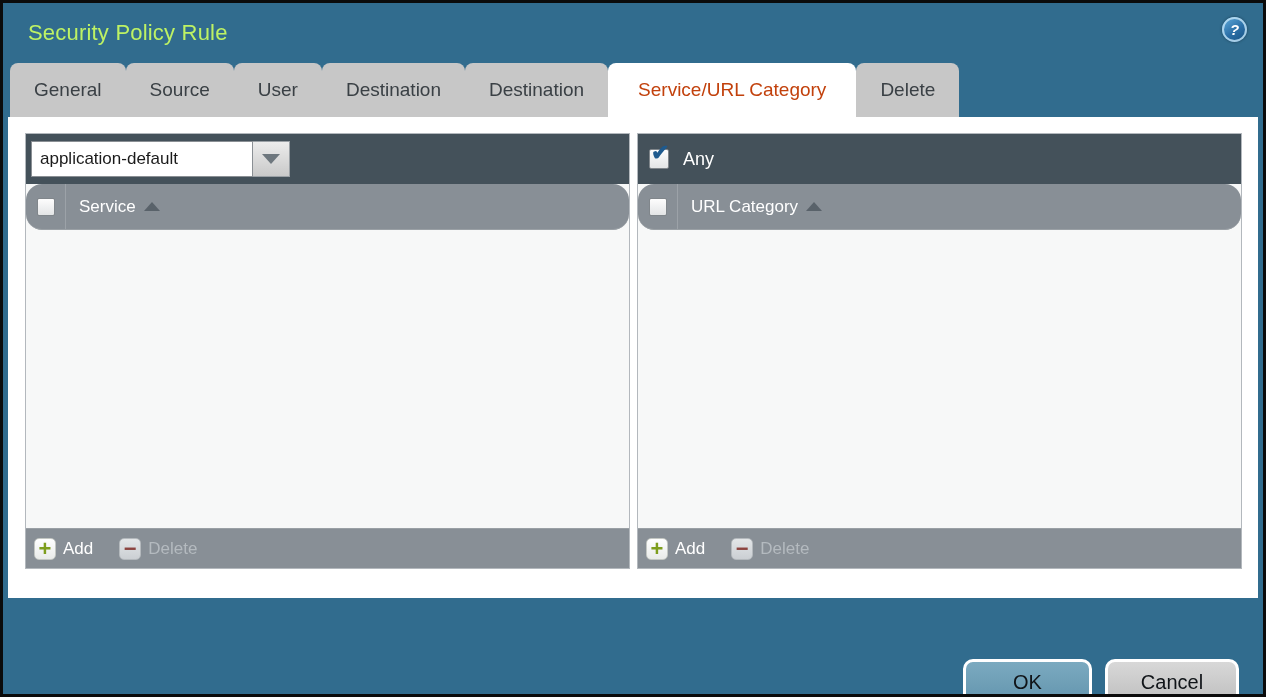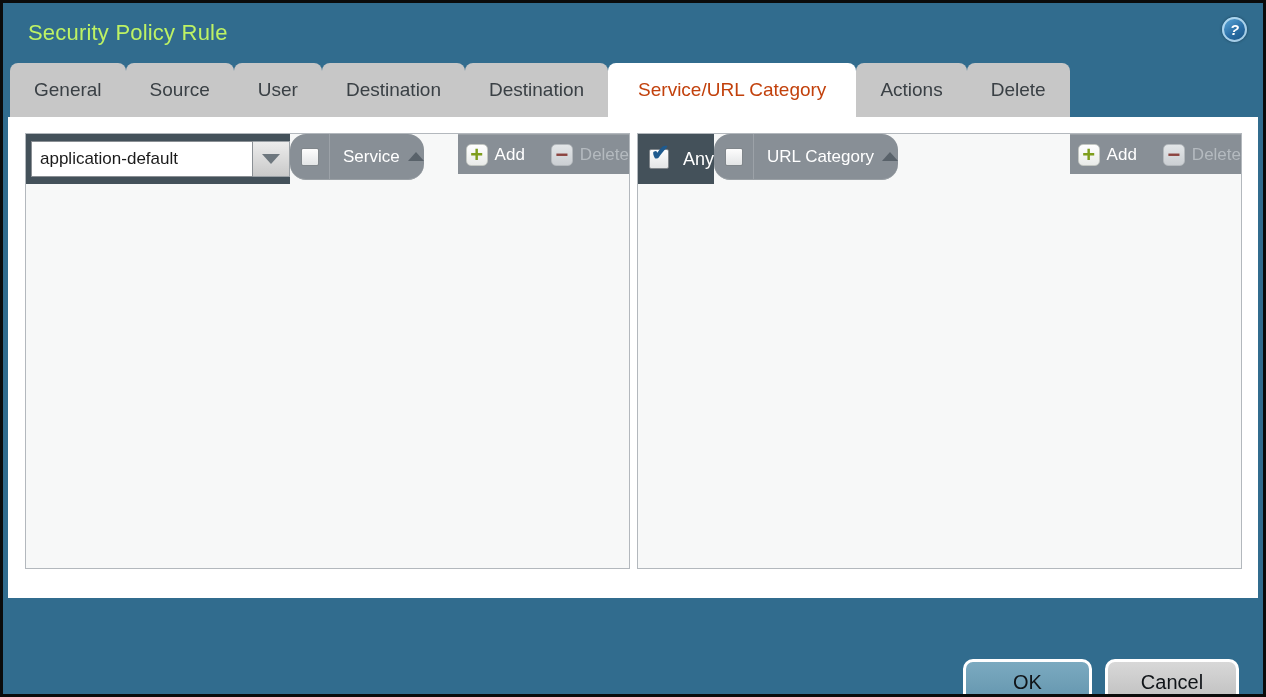--- a/index.html
+++ b/index.html
@@ -28,21 +28,21 @@
     background:#C7C7C7; color:#3A4045; font-size:19px;
     border-radius:8px 8px 0 0; cursor:pointer; white-space:nowrap;
   }
   .tab.active { background:#FFFFFF; color:#c2410c; padding:0 30px; }
 
   
   .content { position:absolute; top:114px; left:5px; width:1250px; height:481px; background:#FFFFFF; }
 
   .panel {
     position:absolute; top:16px; width:605px; height:436px;
-    display:flex; flex-direction:row; border:1px solid #B3B8BD; background:#F7F8F8;
+    display:flex; flex-direction:column; border:1px solid #B3B8BD; background:#F7F8F8;
   }
   .panel.left { left:17px; }
   .panel.right { left:629px; }
 
   .panel-header {
     height:50px; background:#44515A; display:flex; align-items:center;
     padding-left:5px; flex:0 0 auto;
   }
   .dd-input {
     width:222px; height:36px; border:1px solid #8a8f94; background:#fff;
@@ -108,21 +108,20 @@
   <div class="title">Security Policy Rule</div>
   <div class="help-icon">?</div>
 
   <div class="tabs">
     <div class="tab">General</div>
     <div class="tab">Source</div>
     <div class="tab">User</div>
     <div class="tab">Destination</div>
     <div class="tab">Destination</div>
     <div class="tab active">Service/URL Category</div>
-    <div class="tab">Actions</div>
     <div class="tab">Delete</div>
   </div>
 
   <div class="content">
 
     <div class="panel left">
       <div class="panel-header">
         <input class="dd-input" type="text" value="application-default" style="">
         <div class="dd-button">
           <div class="dd-arrow"></div>

